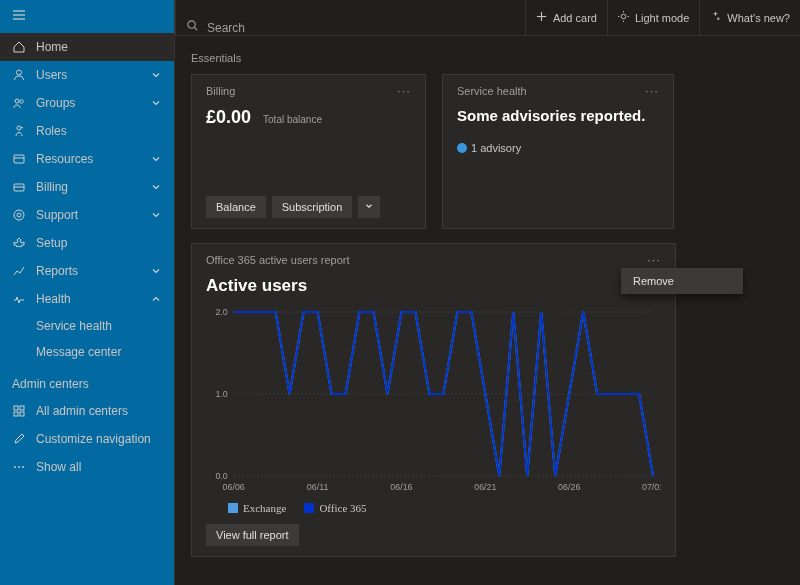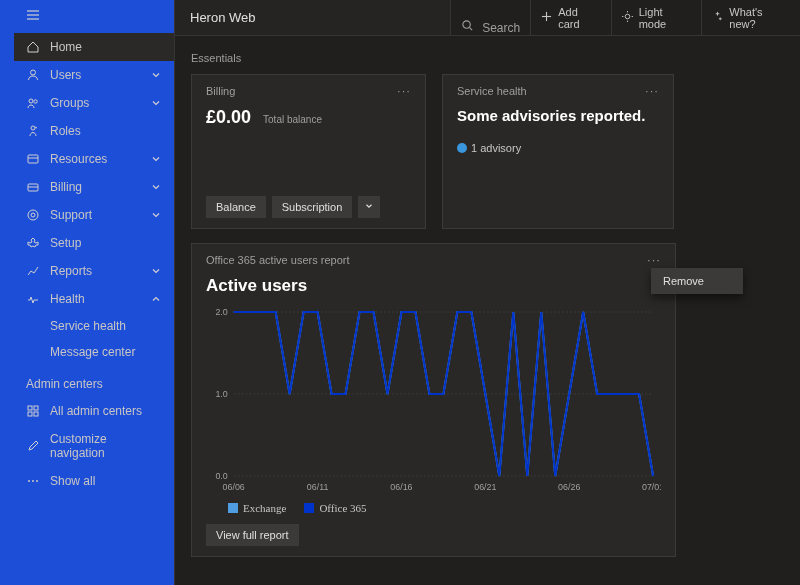--- a/index.html
+++ b/index.html
@@ -1,18 +1,18 @@
 <!DOCTYPE html>
 <html><head>
 <meta charset="utf-8">
 <style>
 * { box-sizing: border-box; margin: 0; padding: 0; }
 body { font-family: "Segoe UI", Arial, sans-serif; background: #1b1a19; color: #d0d0d0; width: 800px; height: 585px; overflow: hidden; font-size: 12px; }
 .app { display: flex; height: 100%; }
-.sidebar { width: 175px; background: #1d4ed8; border-right: 1px solid #353433; display: flex; flex-direction: column; padding-left: 14px; }
+.sidebar { width: 175px; background: #0369a1; border-right: 1px solid #353433; display: flex; flex-direction: column; }
 .hamburger { padding: 8px 12px; color: #d0d0d0; }
 .nav-item { display: flex; align-items: center; padding: 7px 12px; cursor: pointer; gap: 10px; }
 .nav-item.selected { background: #2a2928; }
 .nav-icon { width: 14px; height: 14px; display: inline-flex; align-items: center; justify-content: center; }
 .nav-label { flex: 1; font-size: 12px; color: #c8c6c4; }
 .chev { width: 12px; height: 12px; }
 .sub-item { padding: 6px 12px 6px 36px; cursor: pointer; font-size: 12px; color: #c8c6c4; }
 .section-title { padding: 12px 12px 6px 12px; font-size: 12px; color: #c8c6c4; }
 .main { flex: 1; display: flex; flex-direction: column; background: #201f1e; }
 .topbar { display: flex; align-items: center; height: 36px; border-bottom: 1px solid #353433; }
@@ -30,21 +30,21 @@
 .balance-row { display: flex; align-items: baseline; gap: 12px; }
 .balance-amount { font-size: 18px; color: #fff; font-weight: 600; }
 .balance-label { font-size: 10px; color: #a19f9d; }
 .card-footer { margin-top: auto; display: flex; gap: 6px; }
 .btn { background: #3b3a39; color: #e1dfdd; border: none; padding: 5px 10px; font-size: 11px; cursor: pointer; }
 .btn-chev { padding: 5px 6px; }
 .advisory-title { font-size: 15px; font-weight: 700; color: #fff; margin-bottom: 18px; }
 .advisory-row { display: flex; align-items: center; gap: 4px; font-size: 11px; color: #c8c6c4; }
 .dot-blue { width: 10px; height: 10px; border-radius: 50%; background: #3a96dd; display: inline-block; }
 .report-card { position: relative; width: 485px; background: #292827; border: 1px solid #3b3a39; padding: 10px 14px; }
-.context-menu { position: absolute; top: 24px; right: -68px; width: 92px; background: #3b3a39; padding: 7px 12px; font-size: 11px; color: #e1dfdd; box-shadow: 0 4px 8px rgba(0,0,0,0.5); cursor: pointer; }
+.context-menu { position: absolute; top: 24px; right: -68px; width: 122px; background: #3b3a39; padding: 7px 12px; font-size: 11px; color: #e1dfdd; box-shadow: 0 4px 8px rgba(0,0,0,0.5); cursor: pointer; }
 .report-title { font-size: 17px; font-weight: 700; color: #fff; margin-top: 6px; margin-bottom: 10px; }
 .chart { position: relative; height: 190px; }
 .chart svg { width: 100%; height: 100%; }
 .legend { display: flex; gap: 18px; margin: 6px 0 10px 22px; }
 .legend-item { display: flex; align-items: center; gap: 5px; font-size: 11px; color: #c8c6c4; font-family: Liberation Serif, serif; }
 .legend-swatch { width: 10px; height: 10px; }
 .legend-swatch.exchange { background: #4f9de0; }
 .legend-swatch.office { background: #0033cc; }
 svg.stroke { stroke: currentColor; fill: none; }
 .more-dots { letter-spacing: 1px; cursor: pointer; }
@@ -202,21 +202,20 @@
             <circle cx="7" cy="7" r="1" fill="#c8c6c4"></circle>
             <circle cx="11" cy="7" r="1" fill="#c8c6c4"></circle>
           </svg>
         </span>
       <span class="nav-label">Show all</span>
     </div>
   </div>
 
   <div class="main">
     <div class="topbar">
-      <div class="tenant-name">Heron Web</div>
       <div class="search">
         <span><svg class="stroke" width="13" height="13" viewBox="0 0 14 14" stroke-width="1.2">
               <circle cx="6" cy="6" r="4"></circle>
               <line x1="9" y1="9" x2="12" y2="12"></line>
             </svg></span>
         <span>Search</span>
       </div>
       <div class="top-actions">
         <div class="top-btn">
           <span><svg class="stroke" width="11" height="11" viewBox="0 0 12 12" stroke-width="1.2">

